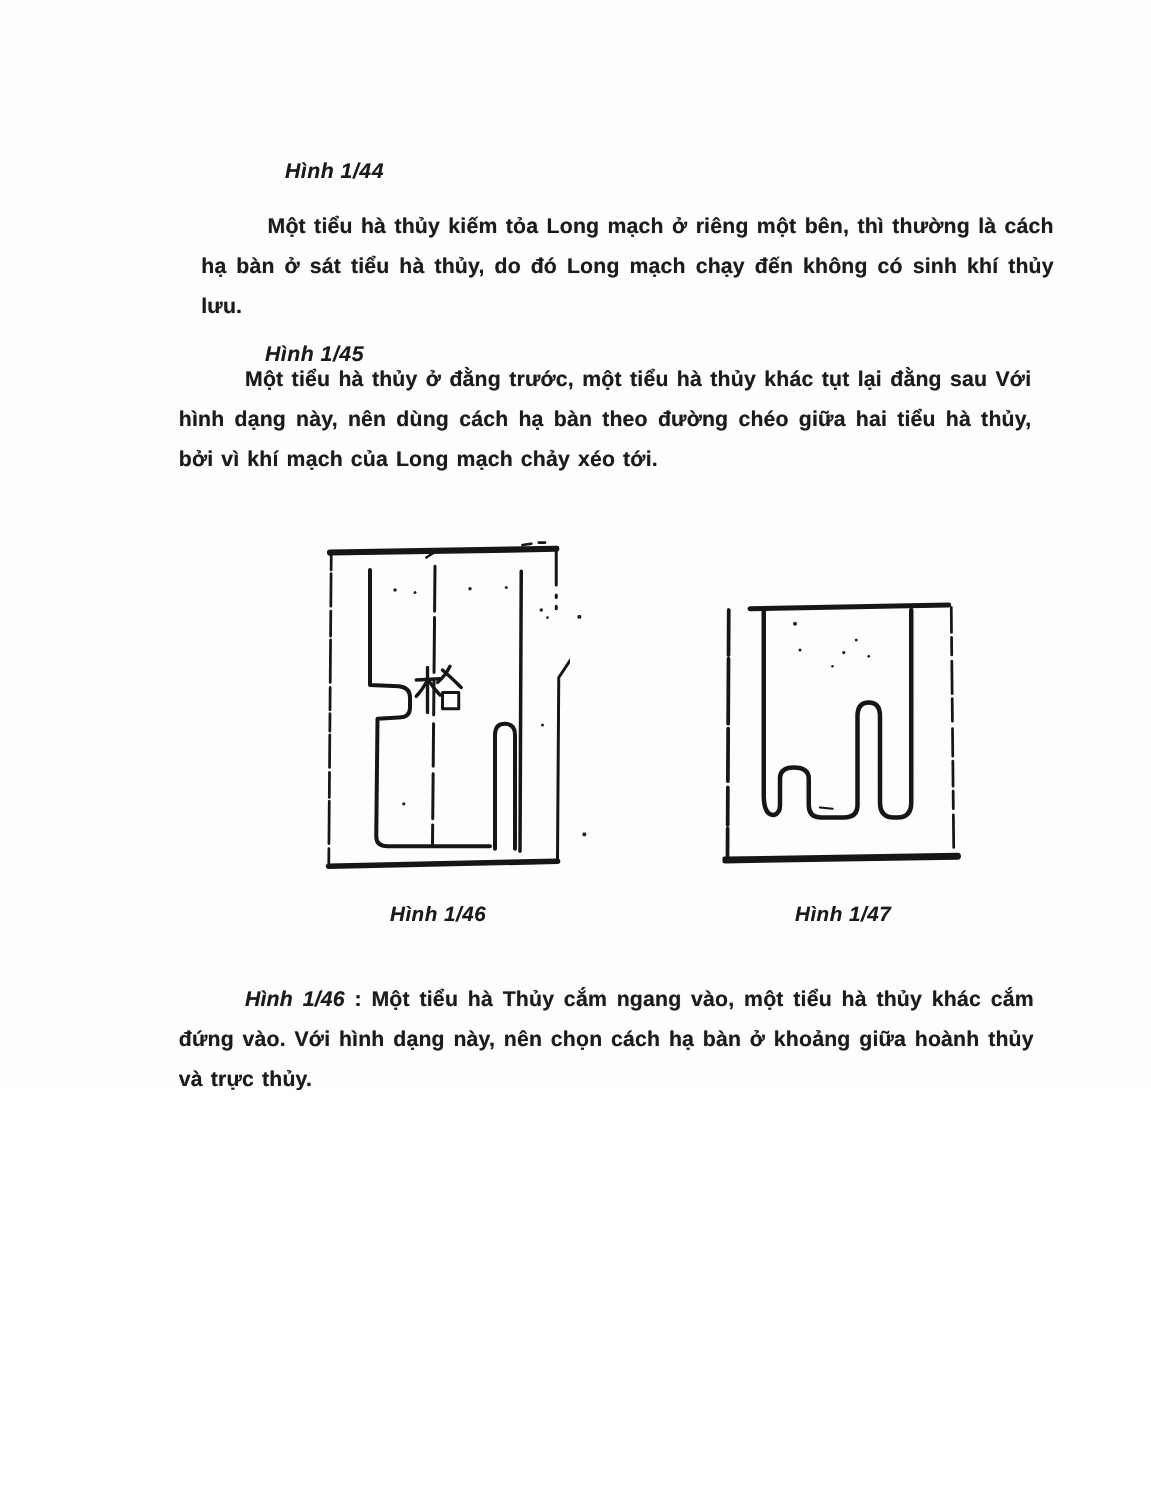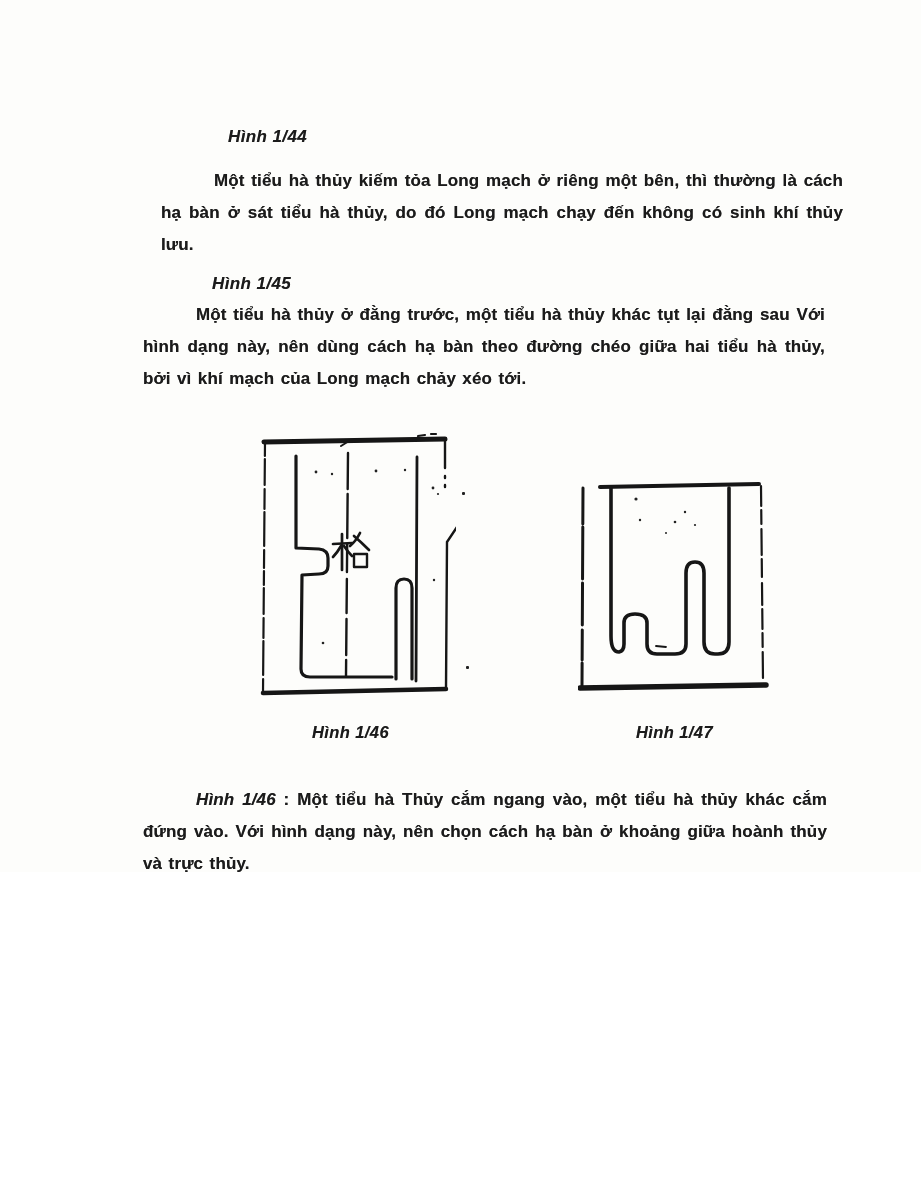--- a/index.html
+++ b/index.html
@@ -56,21 +56,21 @@
 </style>
 </head>
 <body>
 
 <div class="page">
 
   <div class="fig-label" style="left:228px;top:127px;">Hình 1/44</div>
   <p class="para" style="left:143px;top:165px;margin-left:18px;">Một tiểu hà thủy kiếm tỏa Long mạch ở riêng một bên, thì thường là cách hạ bàn ở sát tiểu hà thủy, do đó Long mạch chạy đến không có sinh khí thủy lưu.</p>
 
   <div class="fig-label" style="left:212px;top:274px;">Hình 1/45</div>
-  <p class="para" style="left:143px;top:299px;">Một tiểu hà thủy ở đằng trước, một tiểu hà thủy khác tụt lại đằng sau Với hình dạng này, nên dùng cách hạ bàn theo đường chéo giữa hai tiểu hà thủy, bởi vì khí mạch của Long mạch chảy xéo tới.</p>
+  <p class="para" style="left:143px;top:288px;">Một tiểu hà thủy ở đằng trước, một tiểu hà thủy khác tụt lại đằng sau Với hình dạng này, nên dùng cách hạ bàn theo đường chéo giữa hai tiểu hà thủy, bởi vì khí mạch của Long mạch chảy xéo tới.</p>
 
   <div class="figure" style="left:254px;top:430px;">
 
     <svg width="202" height="270" viewBox="0 0 202 270">
       <g stroke="#161616" fill="none" stroke-linecap="round" stroke-linejoin="round">
 
         <path d="M10,12 L191,9" stroke-width="5"></path>
         <path d="M164,6 l7,-1 M177,4 l5,0" stroke-width="2.2"></path>
         <path d="M11,12 L9,263" stroke-width="2.2" stroke-dasharray="14 3 26 4 20 3 34 4 18 3"></path>
         <path d="M191,9 L191,38" stroke-width="2.4"></path>

